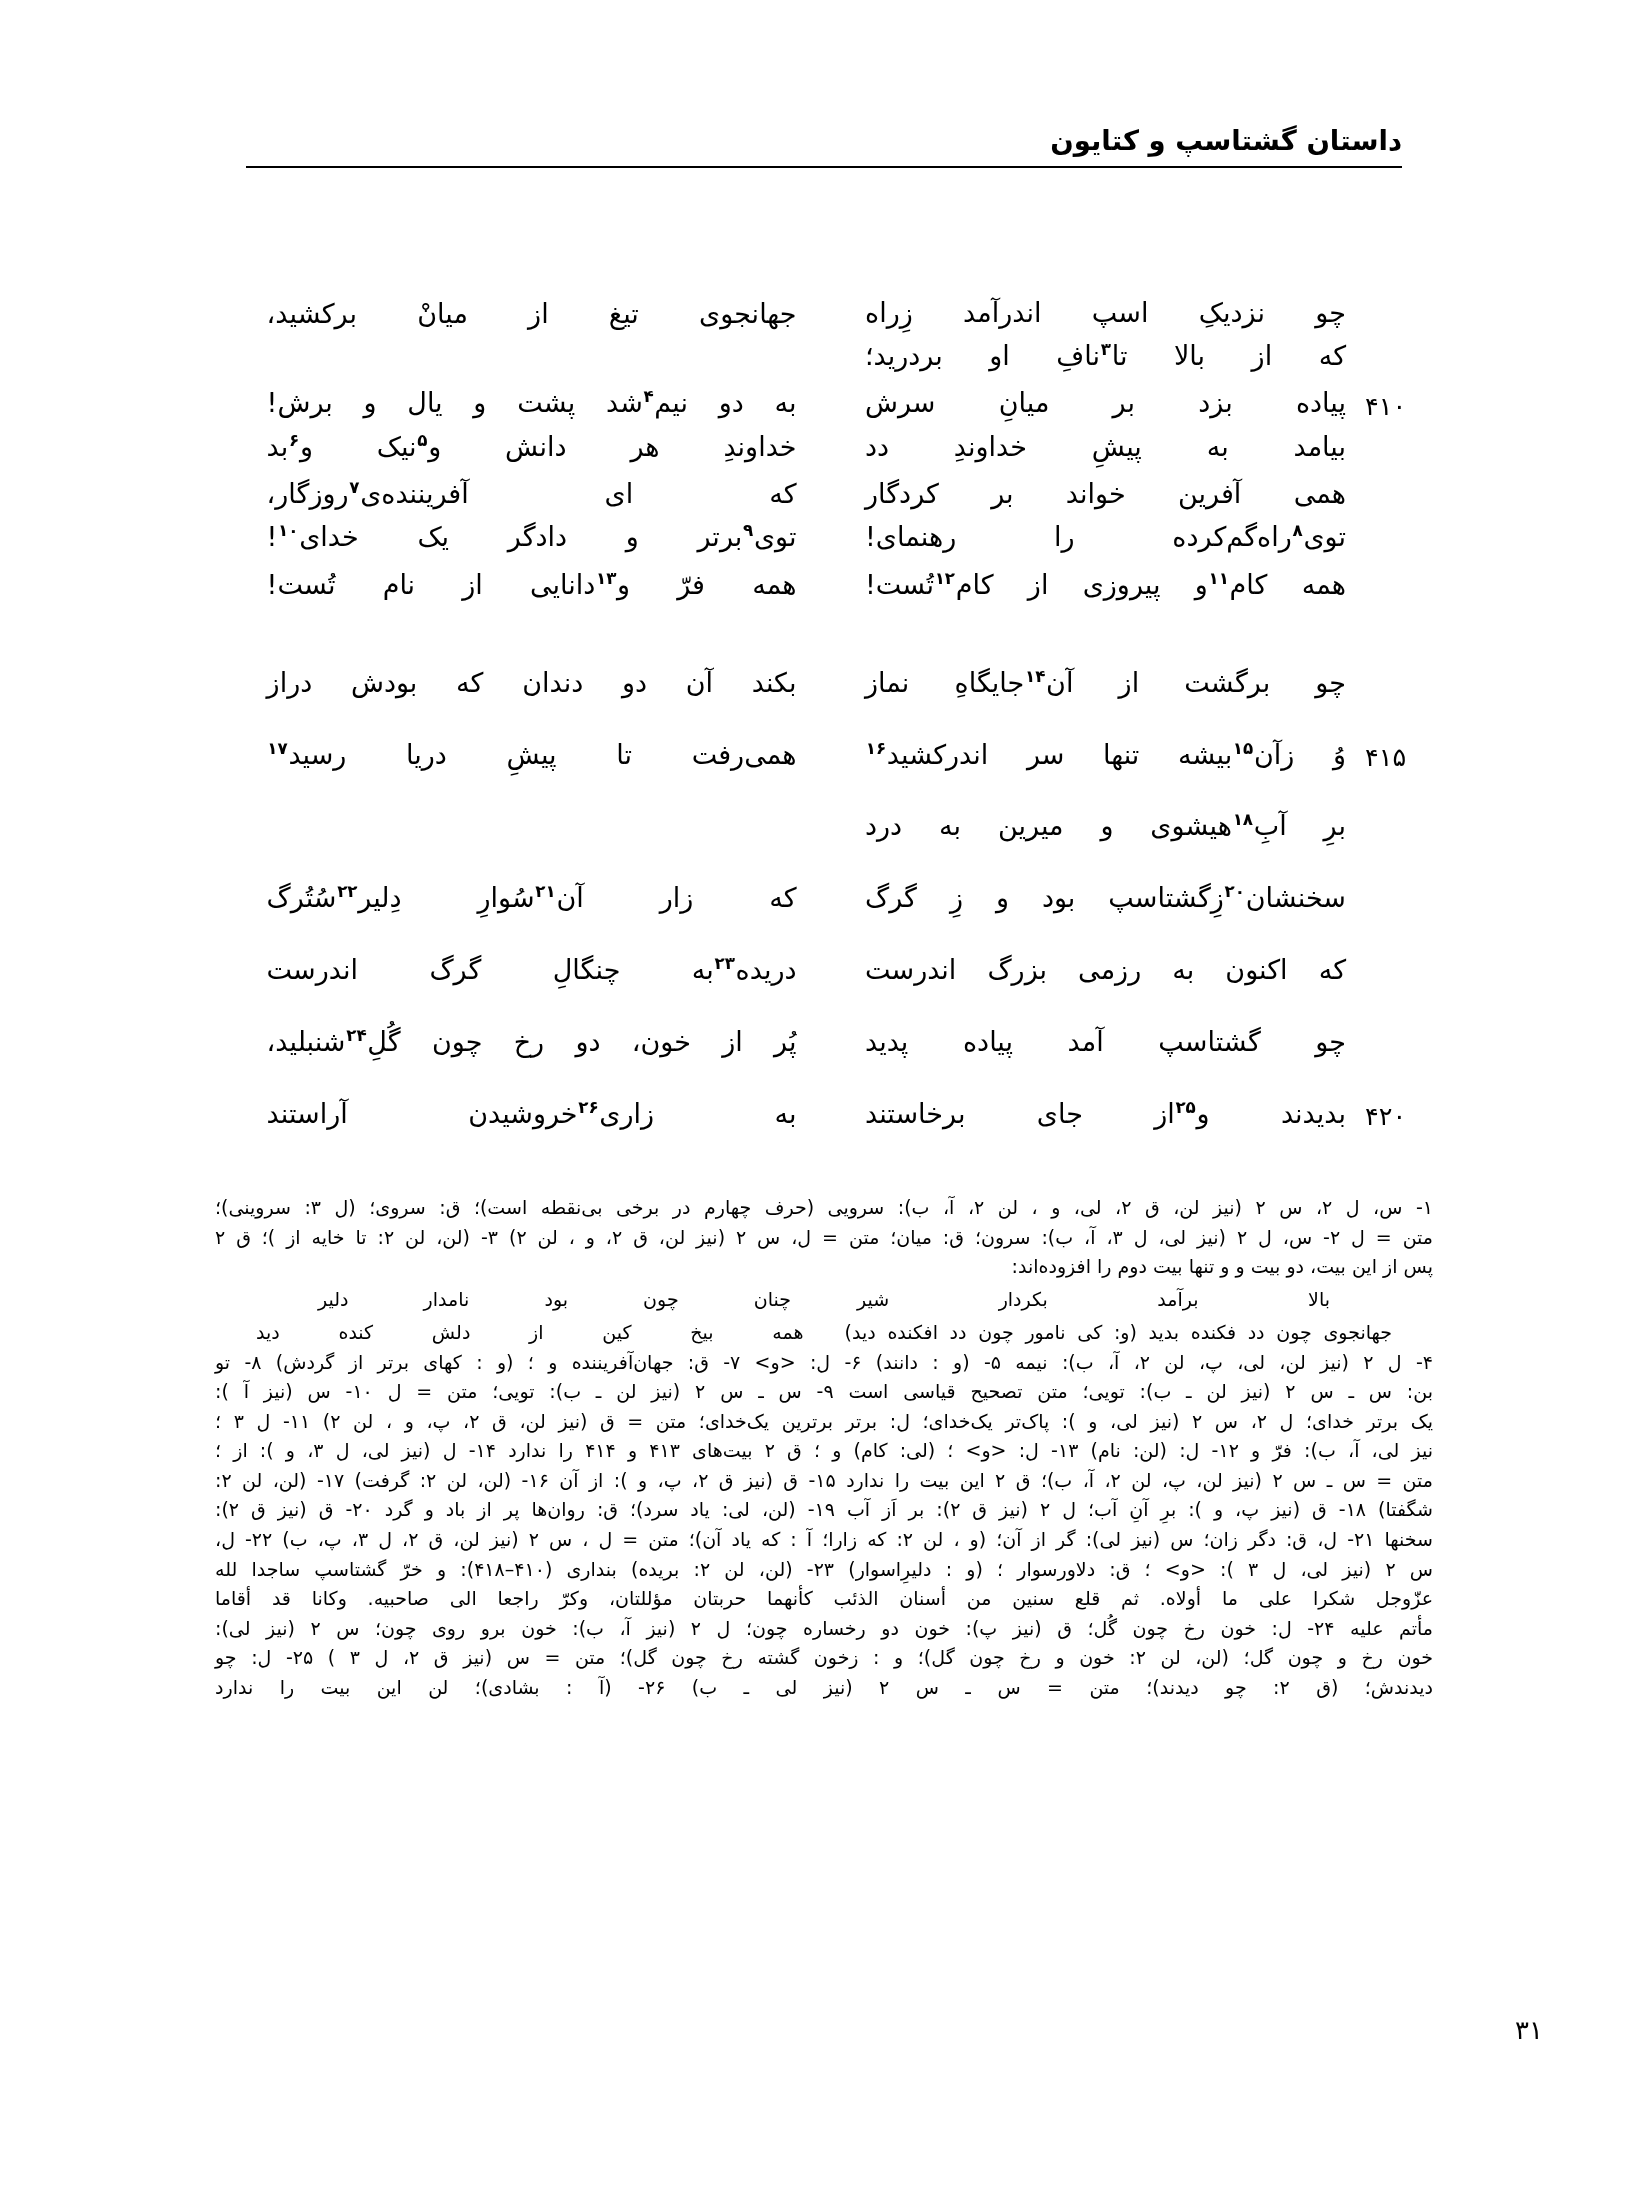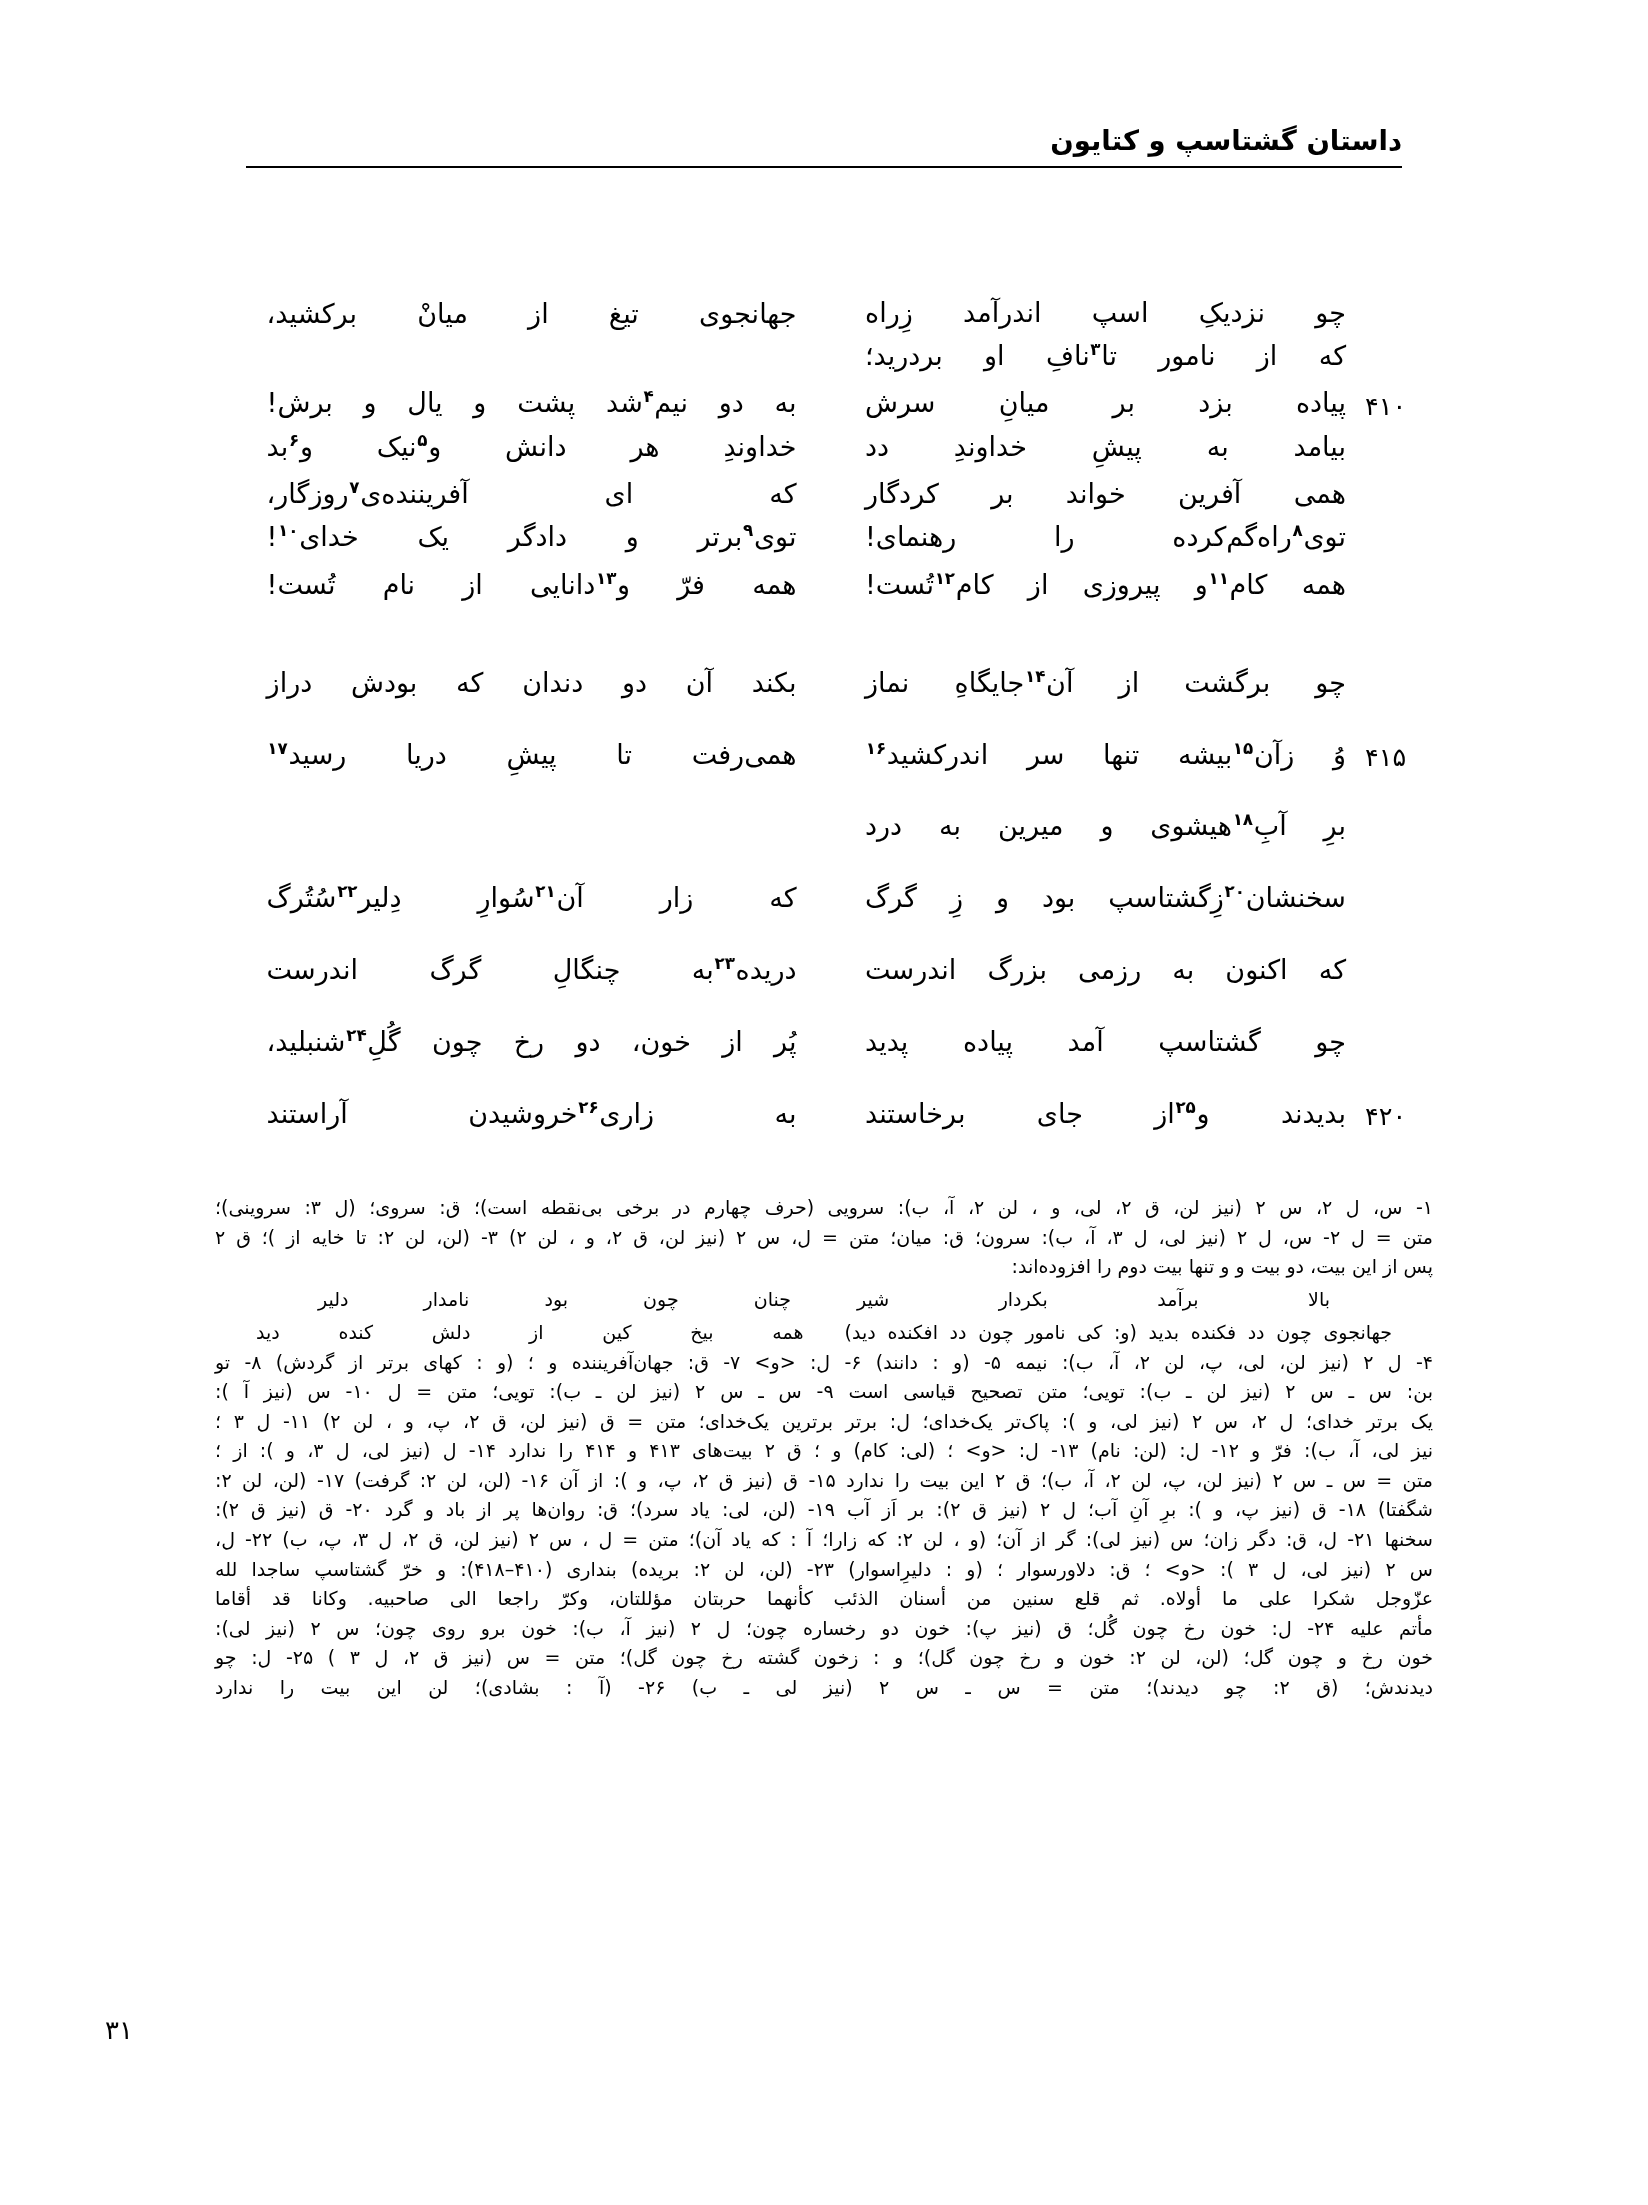--- a/index.html
+++ b/index.html
@@ -160,21 +160,21 @@
     text-align: justify;
     text-align-last: justify;
   }
 
   
   .folio {
     position: absolute;
     top: 2015px;
     right: 0;
     left: 0;
-    text-align: left;
+    text-align: right;
     font-size: 26px;
     letter-spacing: 1.4px;
   }
 </style>
 </head>
 <body>
 
 <div class="page">
 
   <div class="runhead-zone">
@@ -183,21 +183,21 @@
   </div>
 
   <div class="verse-block">
 
     <div class="couplet-group">
 
       <div class="couplet">
 
         <div class="hemistich hem-a">
           <span class="hem-line">چو نزدیکِ اسپ اندرآمد زِراه</span>
-          <span class="hem-line second"><span>که از نامور تا</span><sup class="fn">۳</sup><span>نافِ او بردرید؛</span></span>
+          <span class="hem-line second"><span>که از بالا تا</span><sup class="fn">۳</sup><span>نافِ او بردرید؛</span></span>
         </div>
         <div class="hemistich hem-b">
           <span class="hem-line second">جهانجوی تیغ از میانْ برکشید،</span>
         </div>
       </div>
 
       <div class="couplet">
         <div class="line-no">۴۱۰</div>
         <div class="hemistich hem-a">
           <span class="hem-line">پیاده بزد بر میانِ سرش</span>

